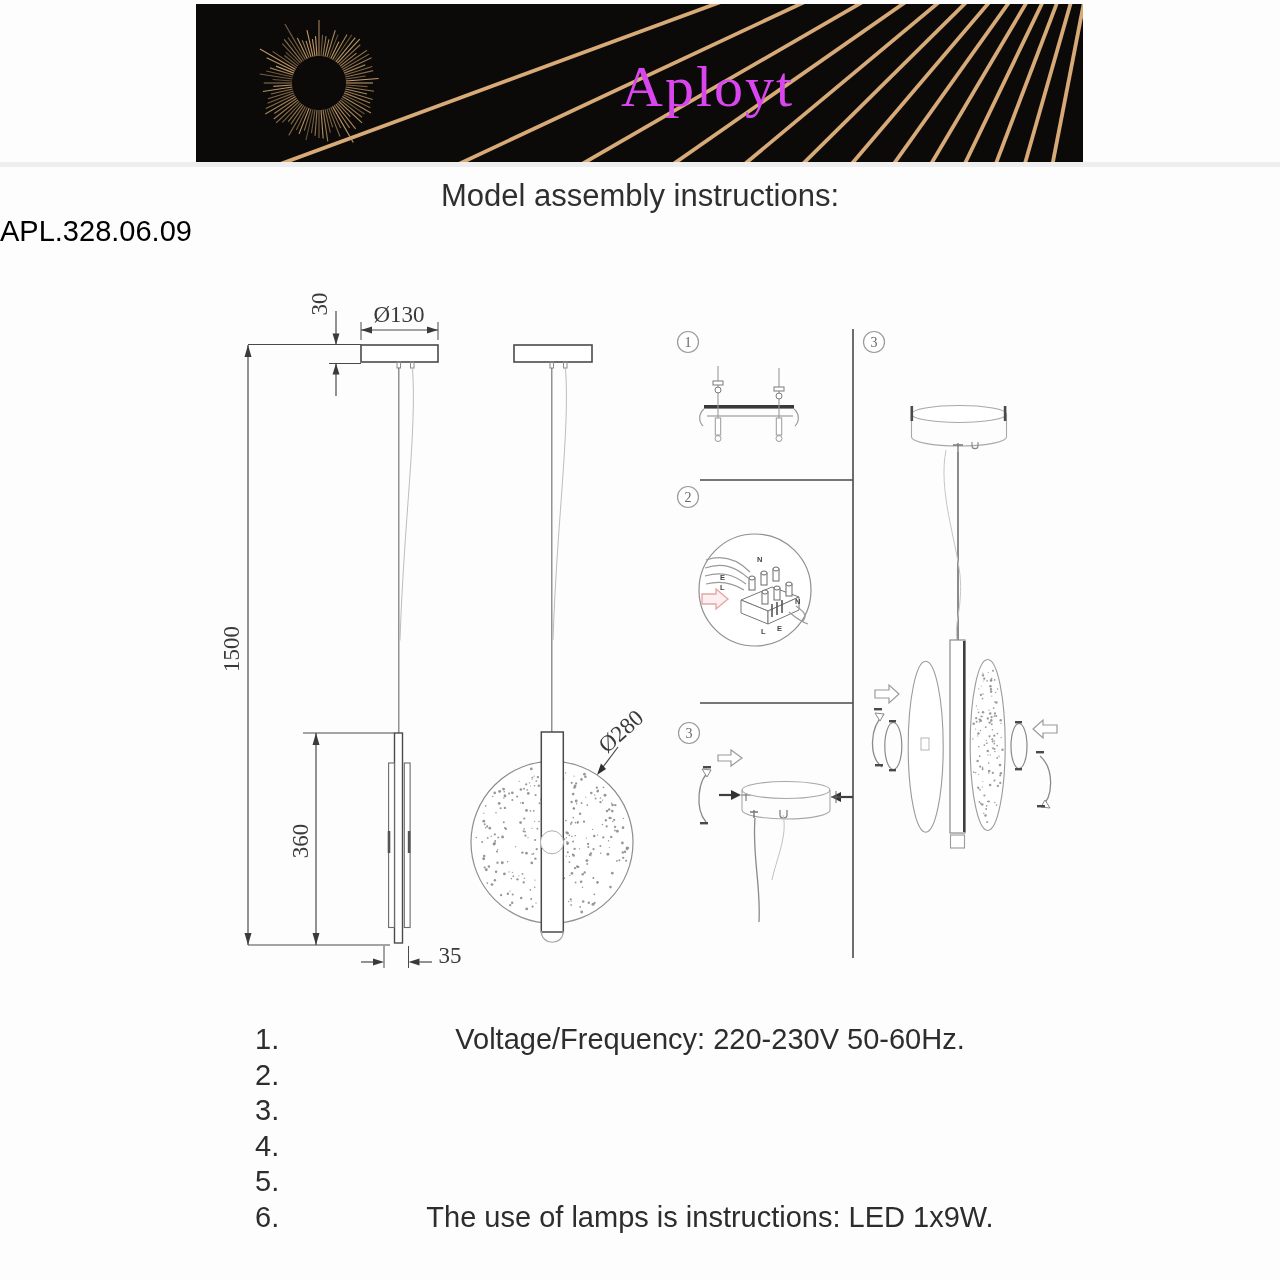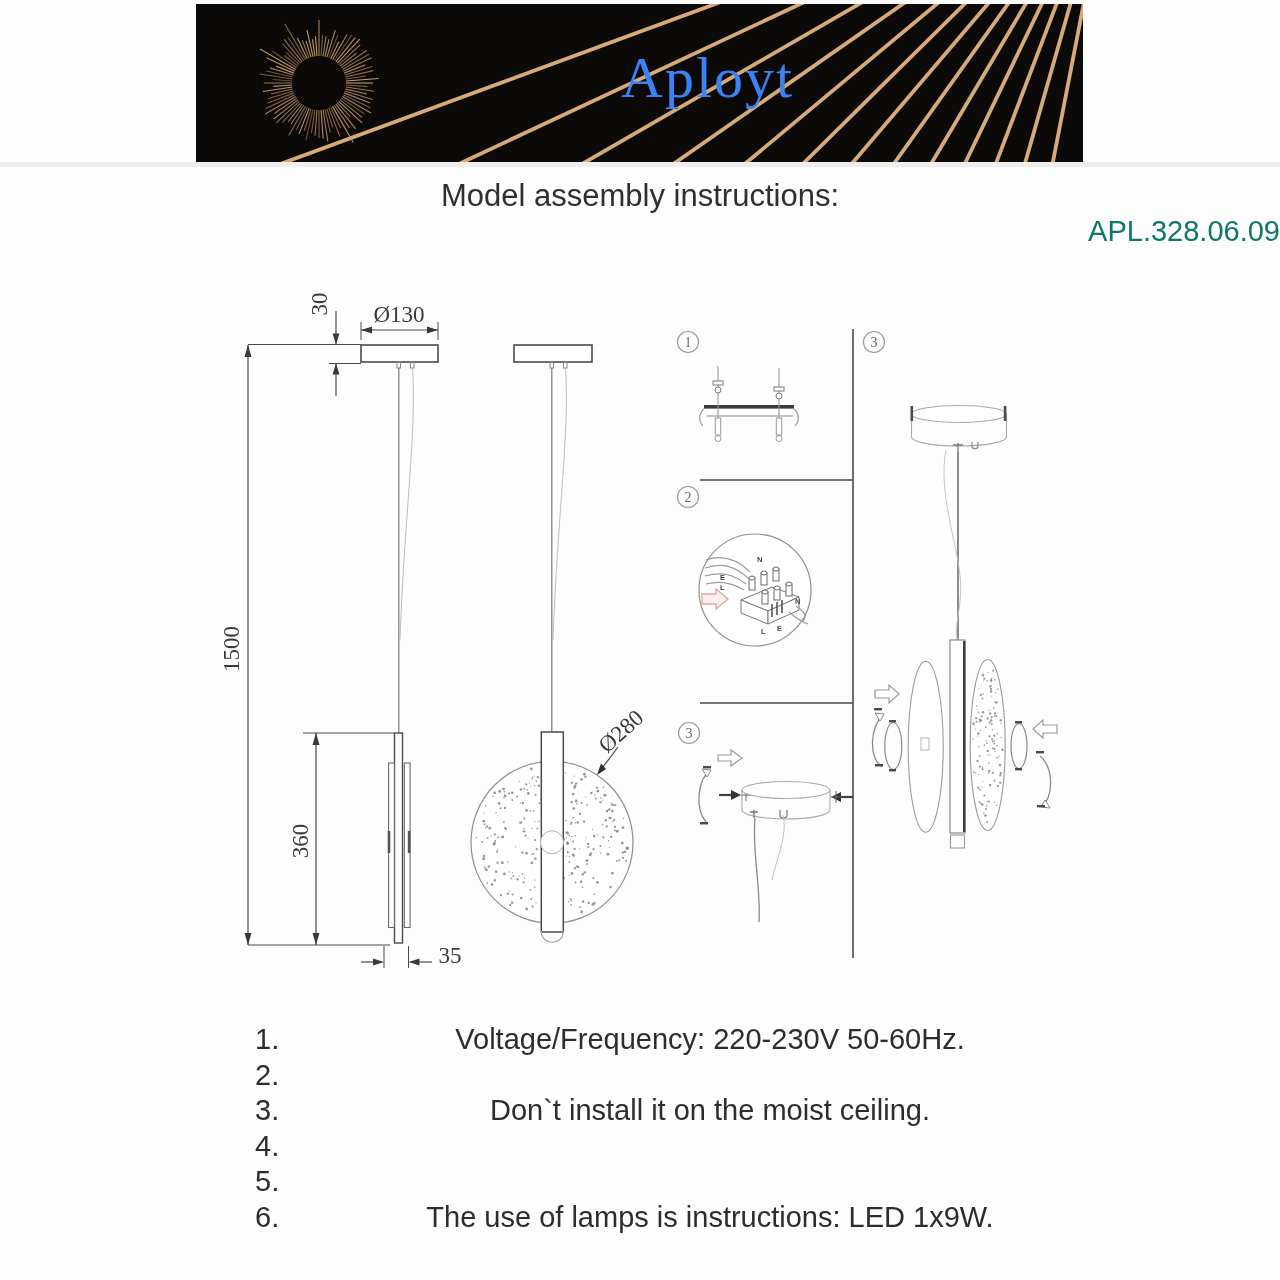--- a/index.html
+++ b/index.html
@@ -1,29 +1,29 @@
 <!DOCTYPE html>
 <html><head>
 <meta charset="utf-8">
 <style>
   html,body{margin:0;padding:0;background:#ffffff;}
   .page{position:relative;width:1280px;height:1280px;background:#fdfdfd;overflow:hidden;
         font-family:"Liberation Sans",sans-serif;}
   
   .banner{position:absolute;left:196px;top:4px;width:887px;height:158px;background:#0b0a08;overflow:hidden;}
   .banner-shadow{position:absolute;left:0;top:162px;width:1280px;height:5px;background:#e6e6e6;opacity:.65;}
-  .brand{position:absolute;left:425px;top:40px;width:260px;font-family:"Liberation Serif",serif;
-         font-size:58px;font-weight:400;letter-spacing:2px;color:#3b82f6;}
+  .brand{position:absolute;left:425px;top:49px;width:260px;font-family:"Liberation Serif",serif;
+         font-size:58px;font-weight:400;letter-spacing:2px;color:#d946ef;}
   .logo-svg{position:absolute;left:36px;top:0;width:174px;height:158px;}
   .rays-svg{position:absolute;left:0;top:0;width:887px;height:158px;}
   
   .title-line1{position:absolute;left:0;top:178px;width:1280px;text-align:center;
                font-size:31px;color:#2f2f2f;}
-  .title-line2{position:absolute;left:0;top:215px;width:1280px;text-align:right;
-               font-size:29px;color:#0f766e;}
+  .title-line2{position:absolute;left:0;top:215px;width:1280px;text-align:left;
+               font-size:29px;color:#000000;}
   
   .drawing{position:absolute;left:0;top:0;width:1280px;height:1280px;}
   .dimtext{font-family:"Liberation Serif",serif;font-size:23px;fill:#3a3a3a;}
   .steptext{font-family:"Liberation Serif",serif;font-size:14px;fill:#666;}
   .wiretext{font-family:"Liberation Sans",sans-serif;font-size:7.5px;font-weight:bold;fill:#444;}
   
   .instructions{position:absolute;left:255px;top:1022px;width:860px;color:#2d2d2d;font-size:29px;}
   .instr-row{display:flex;height:35.5px;align-items:center;}
   .instr-num{width:50px;flex:0 0 50px;}
   .instr-text{flex:1;white-space:nowrap;text-align:center;}
@@ -799,21 +799,20 @@
   <div class="instructions">
     <div class="instr-row">
       <span class="instr-num">1.</span>
       <span class="instr-text">Voltage/Frequency: 220-230V 50-60Hz.</span>
     </div>
     <div class="instr-row">
       <span class="instr-num">2.</span>
     </div>
     <div class="instr-row">
       <span class="instr-num">3.</span>
-      <span class="instr-text">Don`t install it on the moist ceiling.</span>
     </div>
     <div class="instr-row">
       <span class="instr-num">4.</span>
     </div>
     <div class="instr-row">
       <span class="instr-num">5.</span>
     </div>
     <div class="instr-row">
       <span class="instr-num">6.</span>
       <span class="instr-text">The use of lamps is instructions: LED 1x9W.</span>

